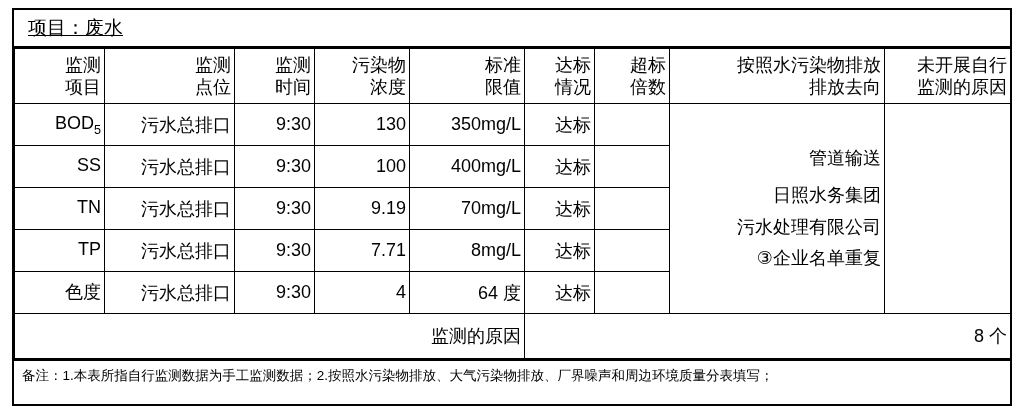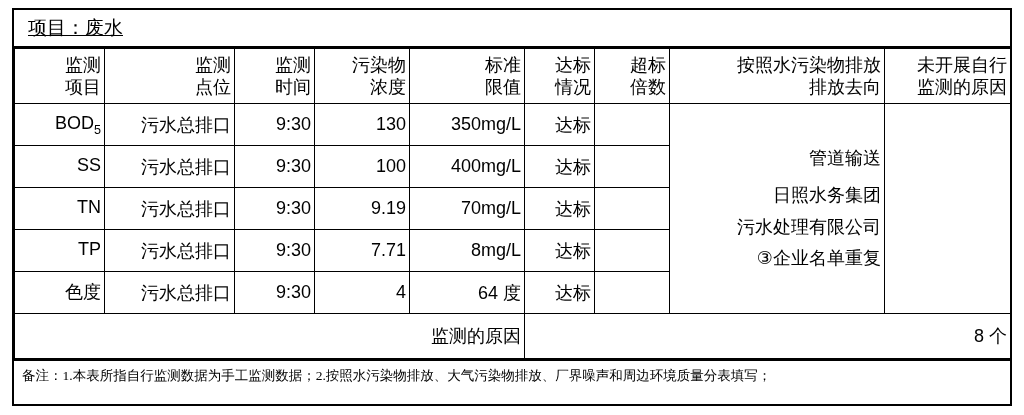--- a/index.html
+++ b/index.html
@@ -83,21 +83,21 @@
   }
   
   .remarks {
     border-top: 2px solid #000;
     padding: 5px 8px 4px 8px;
     font-size: 13.5px;
     line-height: 1.55;
     box-sizing: border-box;
     flex: 1;
   }
-  .remarks div { white-space: nowrap; font-family: Liberation Serif, serif; }
+  .remarks div { white-space: nowrap; }
   sub { font-size: 0.7em; vertical-align: sub; }
 </style>
 </head>
 <body>
 
 <div class="sheet">
 
   <div class="header-row">
     <span class="header-left">项目：废水</span>
   </div>

